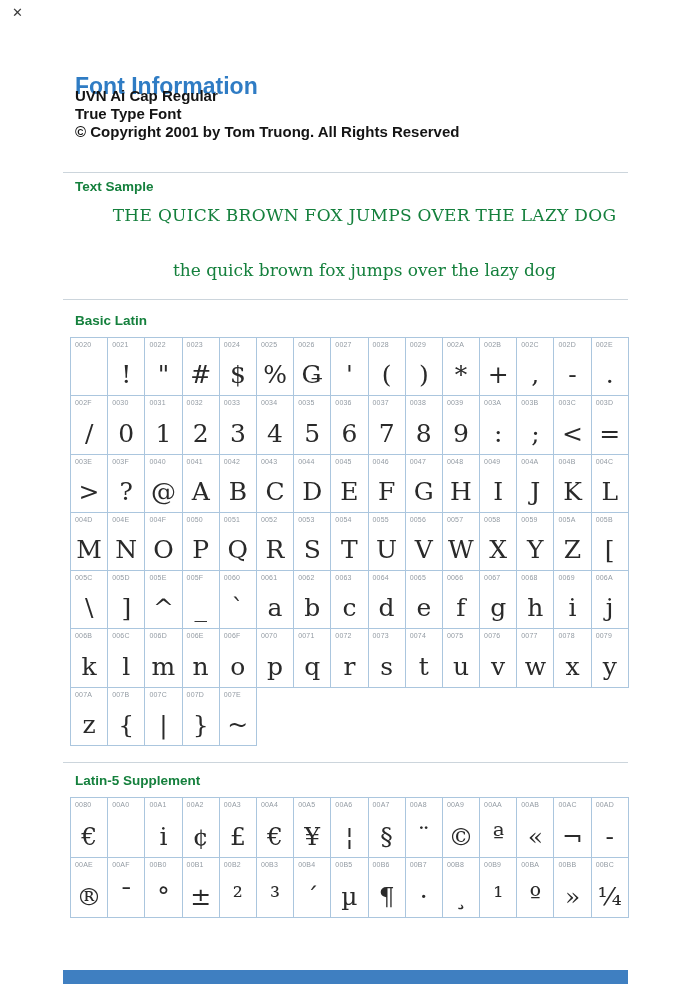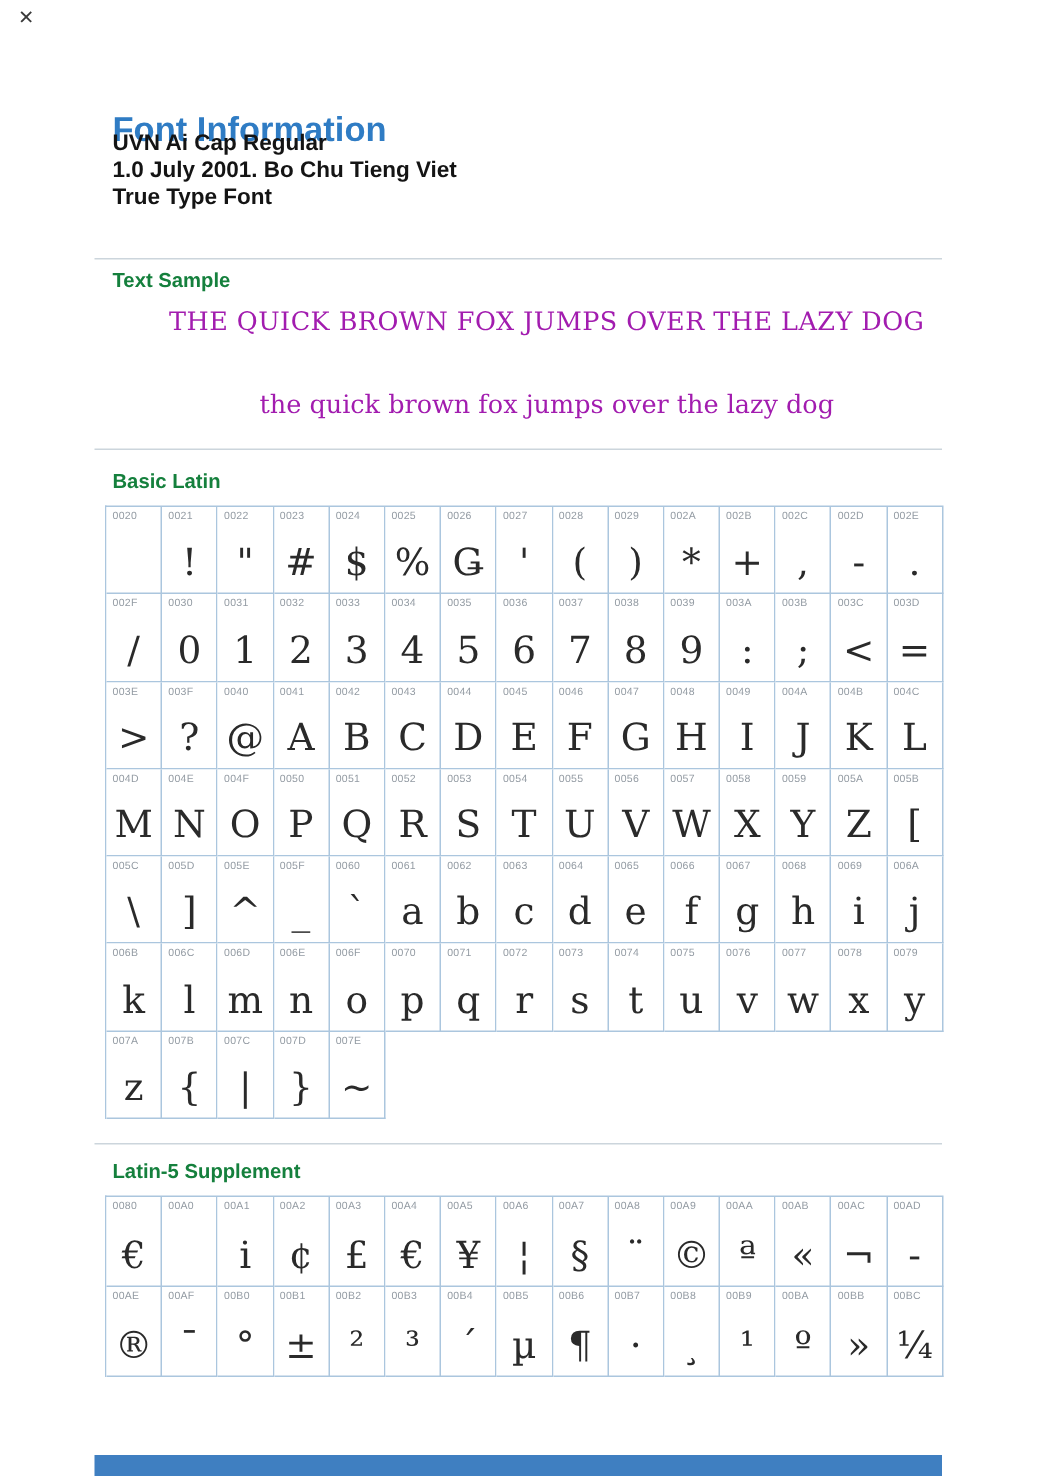--- a/index.html
+++ b/index.html
@@ -24,21 +24,21 @@
   .rule2{top:299px;}
   .rule3{top:762px;}
   .sec-head{
     position:absolute;left:75px;font-size:13.5px;font-weight:bold;color:#15803d;line-height:15px;
   }
   .h-textsample{top:179px;}
   .h-basiclatin{top:313px;}
   .h-latin1{top:773px;}
   .sample{
     position:absolute;left:82px;width:565px;text-align:center;
-    font-family:"DejaVu Serif",serif;color:#a21caf;font-size:17px;line-height:20px;
+    font-family:"DejaVu Serif",serif;color:#15803d;font-size:17px;line-height:20px;
   }
   .sample-upper{top:205px;letter-spacing:0.3px;}
   .sample-lower{top:260px;}
   .grid{
     position:absolute;left:70px;display:grid;grid-template-columns:repeat(15,37.2px);
     border-top:1px solid #abc6de;border-left:1px solid #abc6de;background:#ffffff;
   }
   .grid-basic{top:337px;}
   .grid-latin{top:797px;}
   .cell{
@@ -60,22 +60,22 @@
 </style>
 </head>
 <body>
 
 <span class="close-x">✕</span>
 
 <h1 class="title">Font Information</h1>
 
 <div class="meta">
   <div>UVN Ai Cap Regular</div>
-  <div>1.0 July 2001. Bo Chu Tieng Viet</div>
   <div>True Type Font</div>
+  <div>© Copyright 2001 by Tom Truong. All Rights Reserved</div>
 </div>
 
 <div class="rule rule1"></div>
 
 <div class="sec-head h-textsample">Text Sample</div>
 <div class="sample sample-upper">THE QUICK BROWN FOX JUMPS OVER THE LAZY DOG</div>
 <div class="sample sample-lower">the quick brown fox jumps over the lazy dog</div>
 
 <div class="rule rule2"></div>
 

